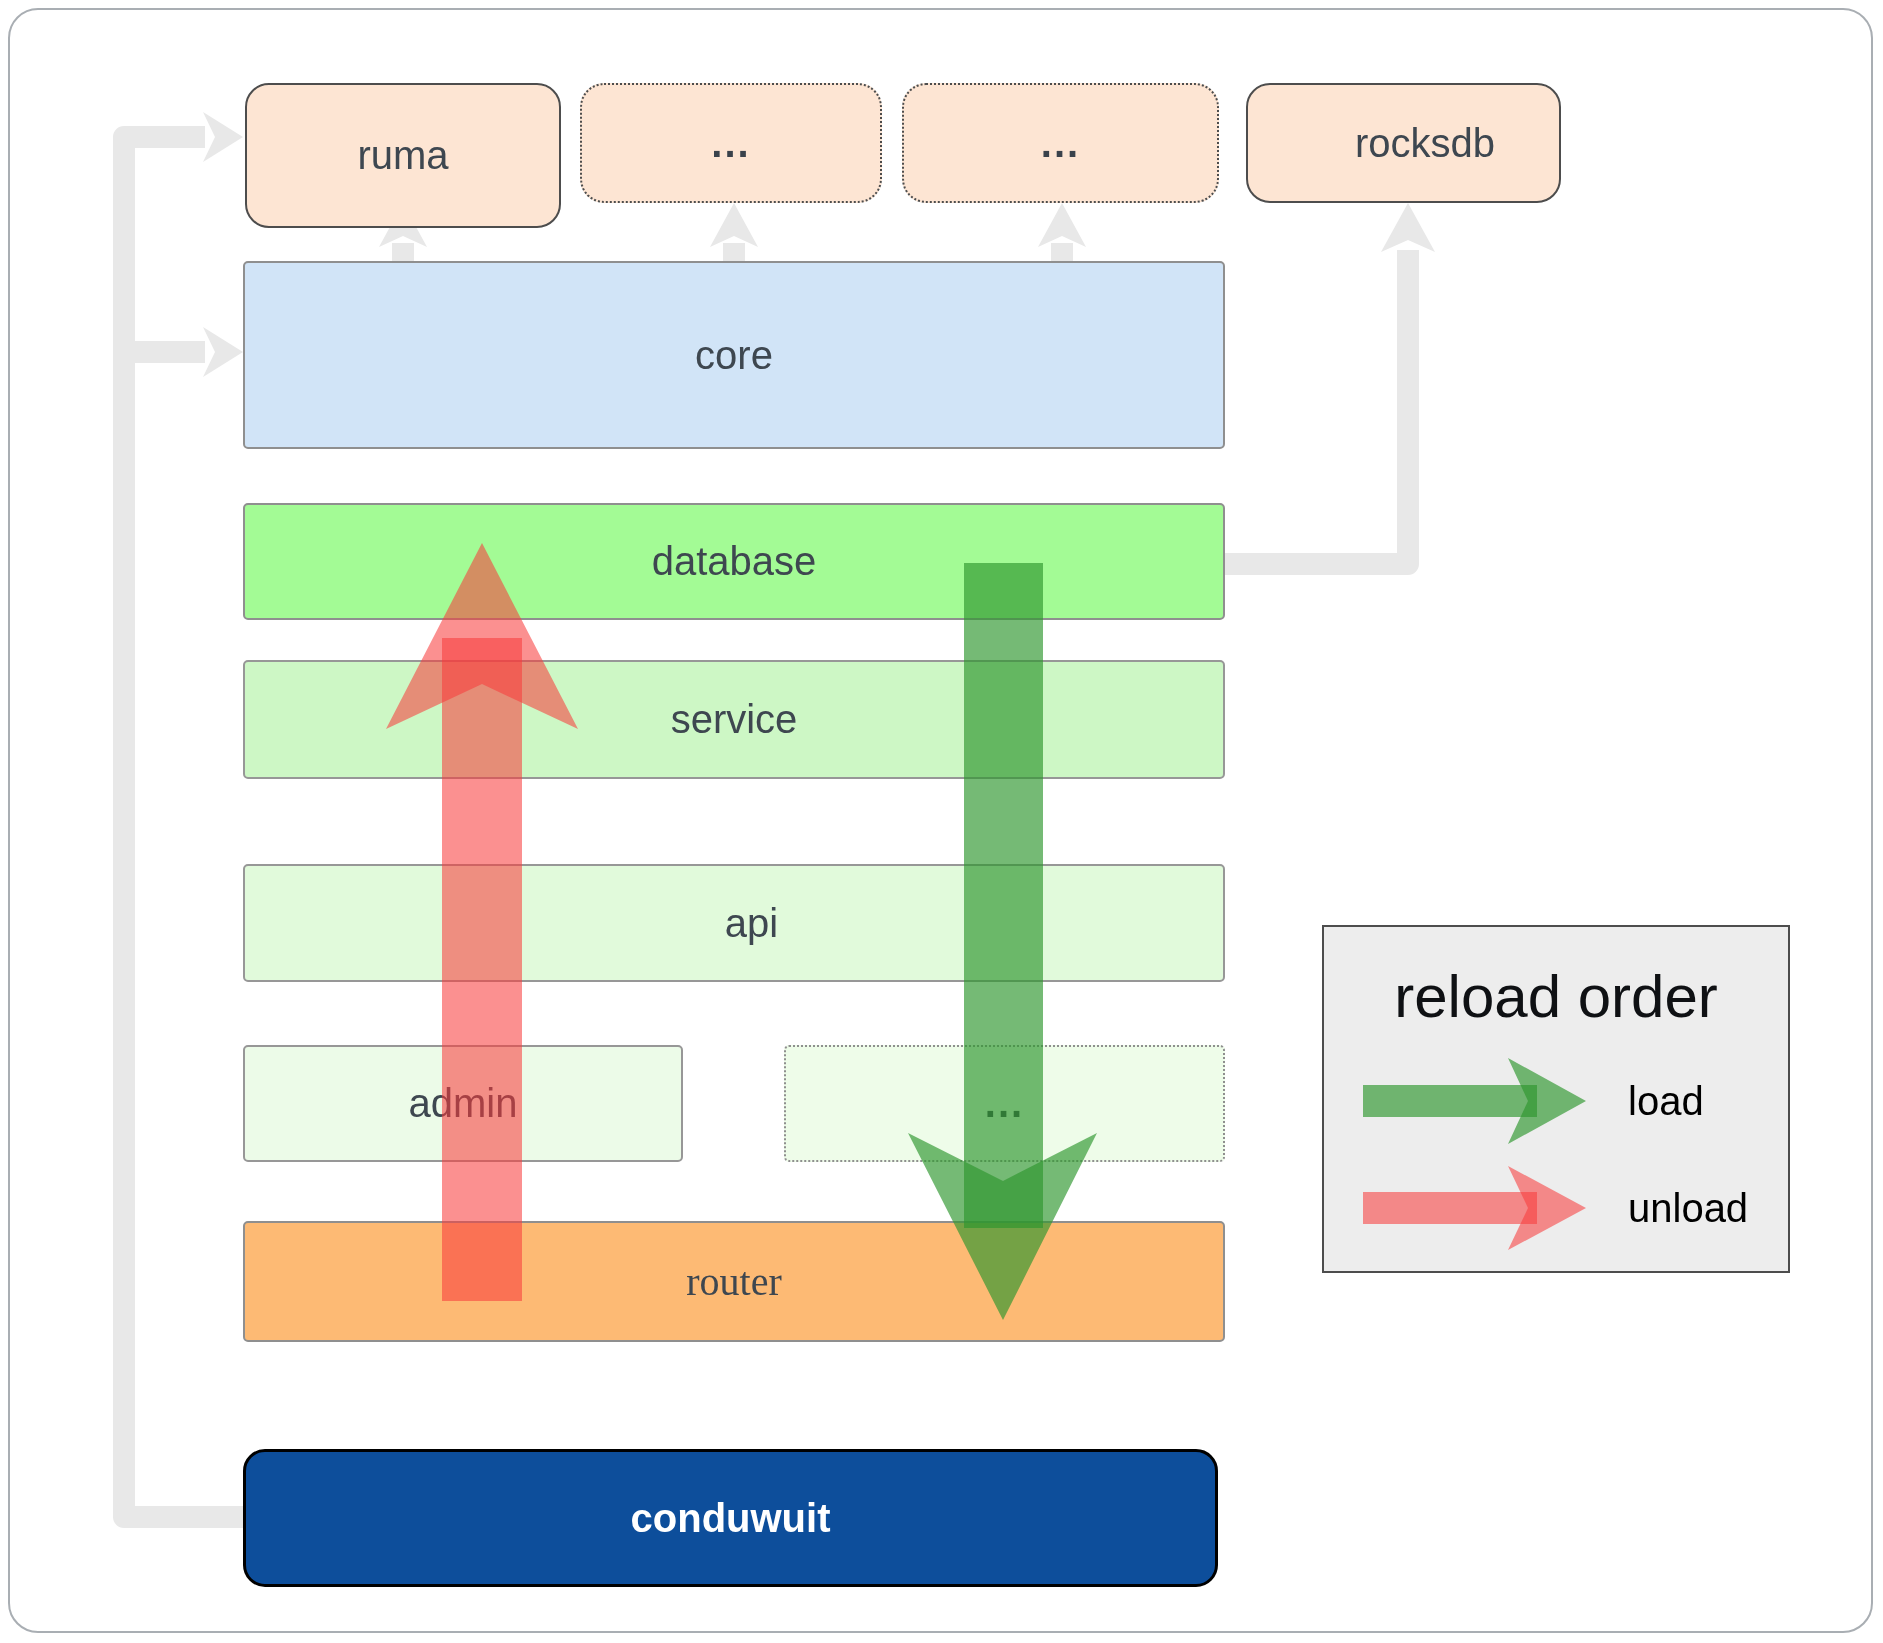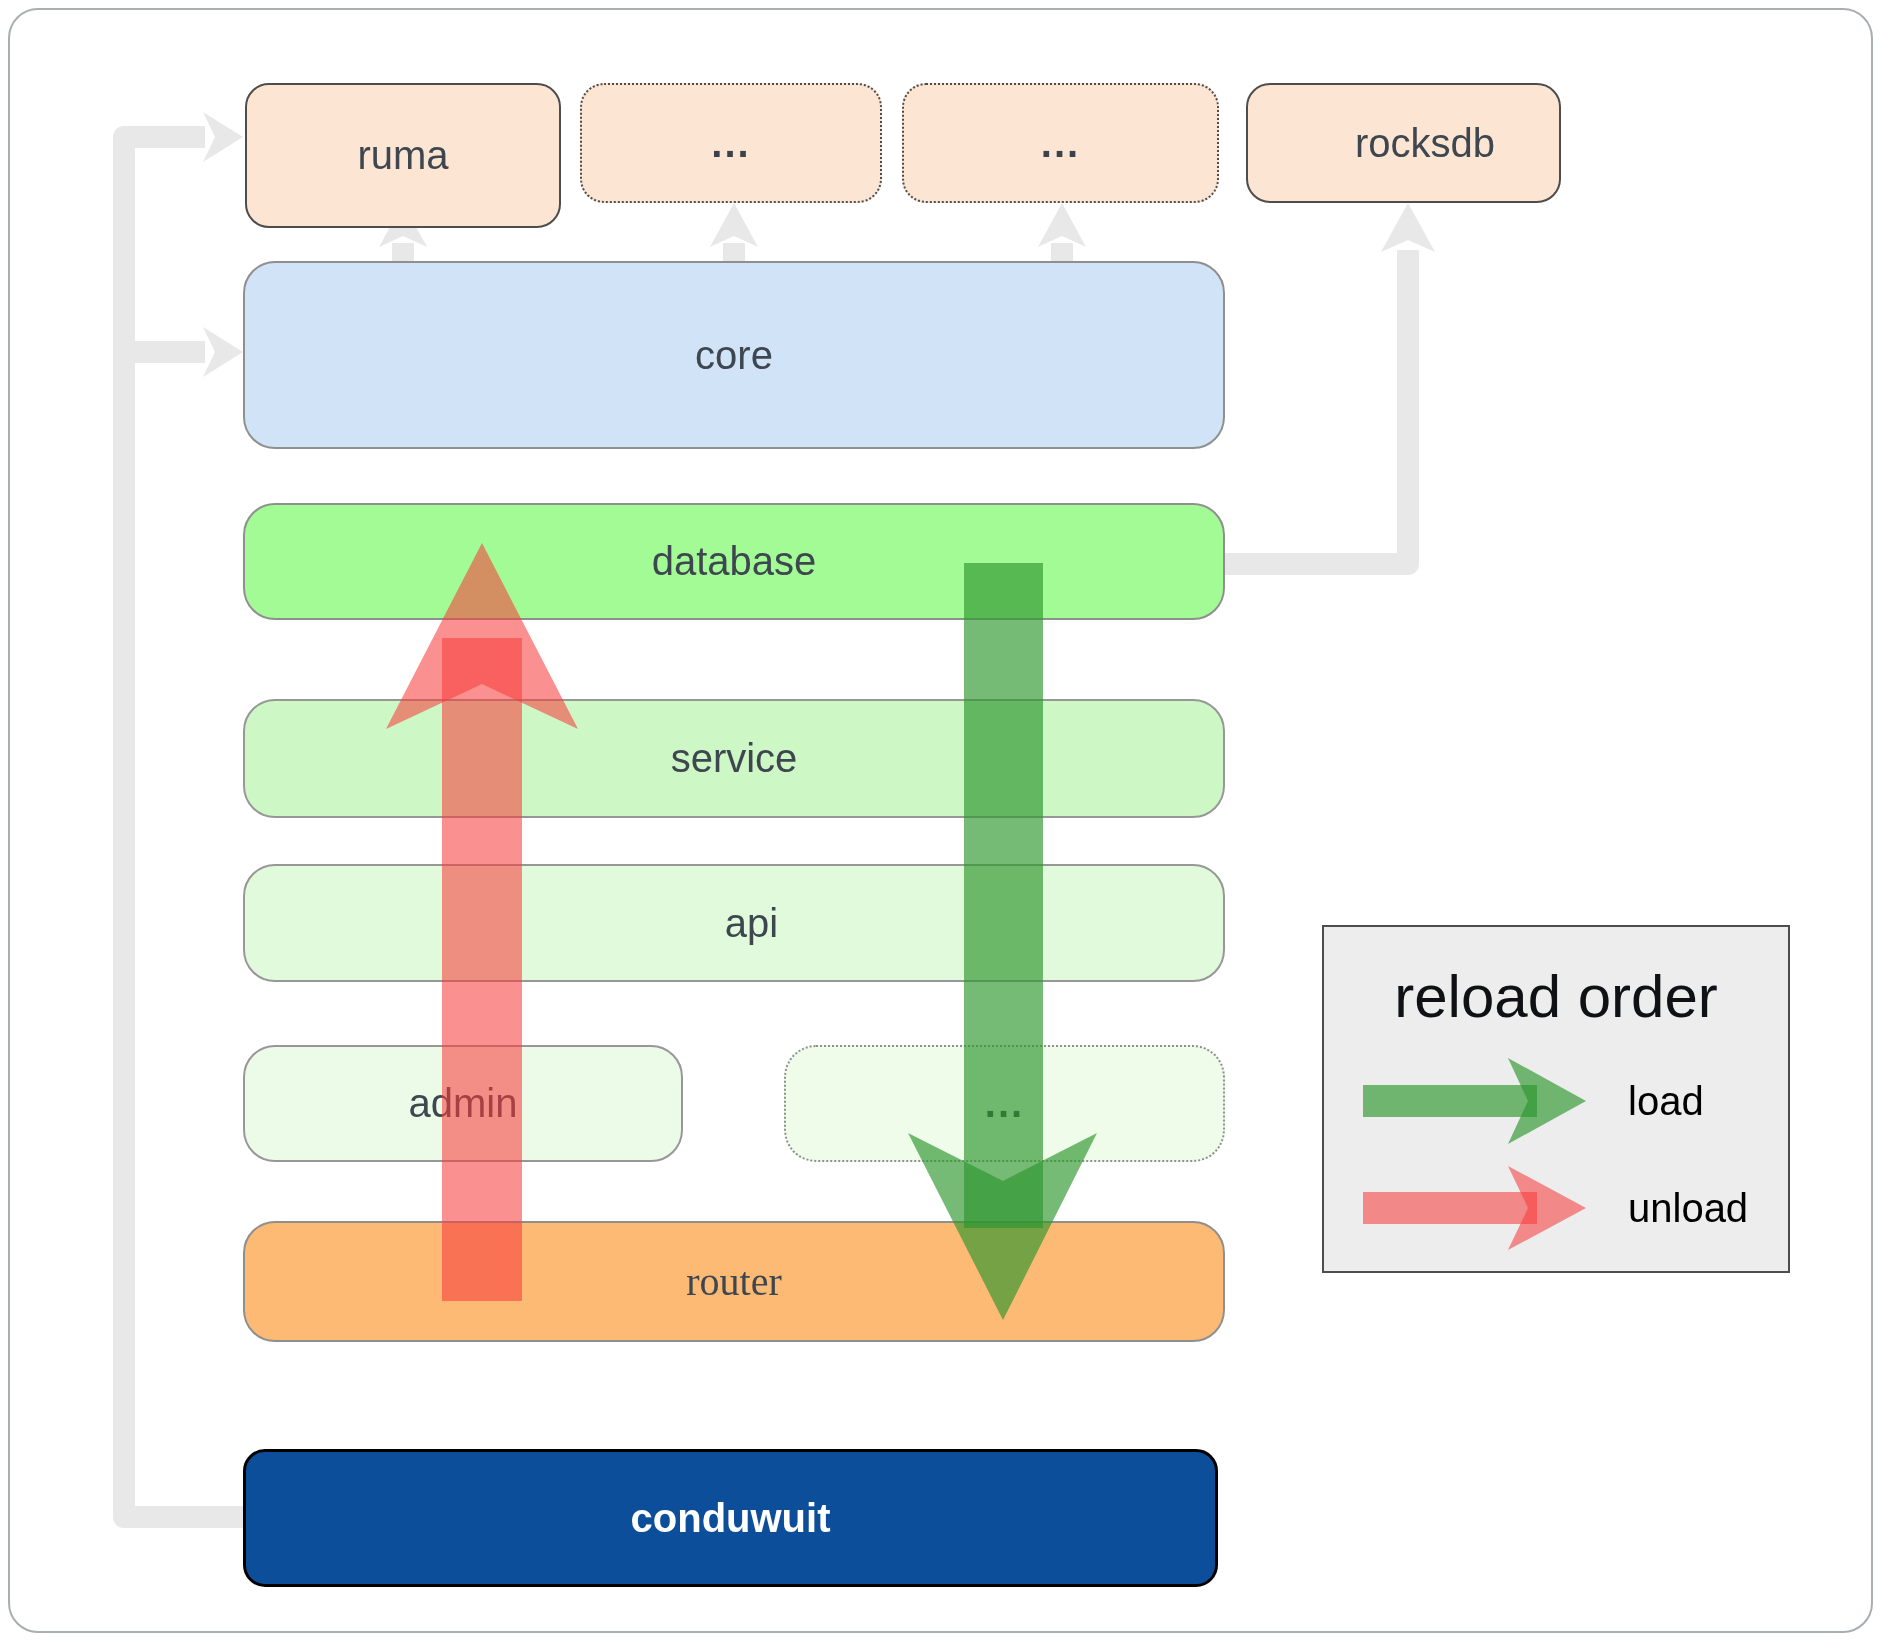--- a/index.html
+++ b/index.html
@@ -7,21 +7,21 @@
     position:relative;width:1883px;height:1643px;background:#ffffff;
     font-family:"Liberation Sans",sans-serif;overflow:hidden;
   }
   .frame{
     position:absolute;left:8px;top:8px;width:1865px;height:1625px;
     border:2.5px solid #a9aeb3;border-radius:30px;box-sizing:border-box;background:#ffffff;
   }
   .layer{position:absolute;left:0;top:0;pointer-events:none;}
   .box{
     position:absolute;box-sizing:border-box;display:flex;align-items:center;justify-content:center;
-    border-radius:32px;z-index:2;
+    border-radius:5px;z-index:2;
   }
   .box span{font-size:40px;font-weight:500;color:#3e4750;}
   .b-peach{background:#fde5d3;border:2.5px solid #4d4d4d;border-radius:24px;}
   .b-peach-dotted{background:#fde5d3;border:2.5px dotted #4d4d4d;border-radius:24px;}
   .b-core{background:#d1e4f7;border:2px solid #8f8f8f;}
   .b-database{background:#a3fb95;border:2px solid #8f8f8f;}
   .b-service{background:#cdf7c5;border:2px solid #979797;}
   .b-api{background:#e1fadb;border:2px solid #979797;padding-left:35px;}
   .b-admin{background:#ecfbe8;border:2px solid #979797;}
   .b-dots3{background:#eefce9;border:2px dotted #8f8f8f;}
@@ -81,21 +81,21 @@
   <div class="box b-peach" style="left:1246px;top:83px;width:315px;height:120px;padding-left:43px;">
     <span>rocksdb</span>
   </div>
 
   <div class="box b-core" style="left:243px;top:261px;width:982px;height:188px;">
     <span>core</span>
   </div>
   <div class="box b-database" style="left:243px;top:503px;width:982px;height:117px;">
     <span>database</span>
   </div>
-  <div class="box b-service" style="left:243px;top:699px;width:982px;height:119px;">
+  <div class="box b-service" style="left:243px;top:660px;width:982px;height:119px;">
     <span>service</span>
   </div>
   <div class="box b-api" style="left:243px;top:864px;width:982px;height:118px;">
     <span>api</span>
   </div>
   <div class="box b-admin" style="left:243px;top:1045px;width:440px;height:117px;">
     <span>admin</span>
   </div>
   <div class="box b-dots3 dots" style="left:784px;top:1045px;width:441px;height:117px;">
     <span>...</span>

